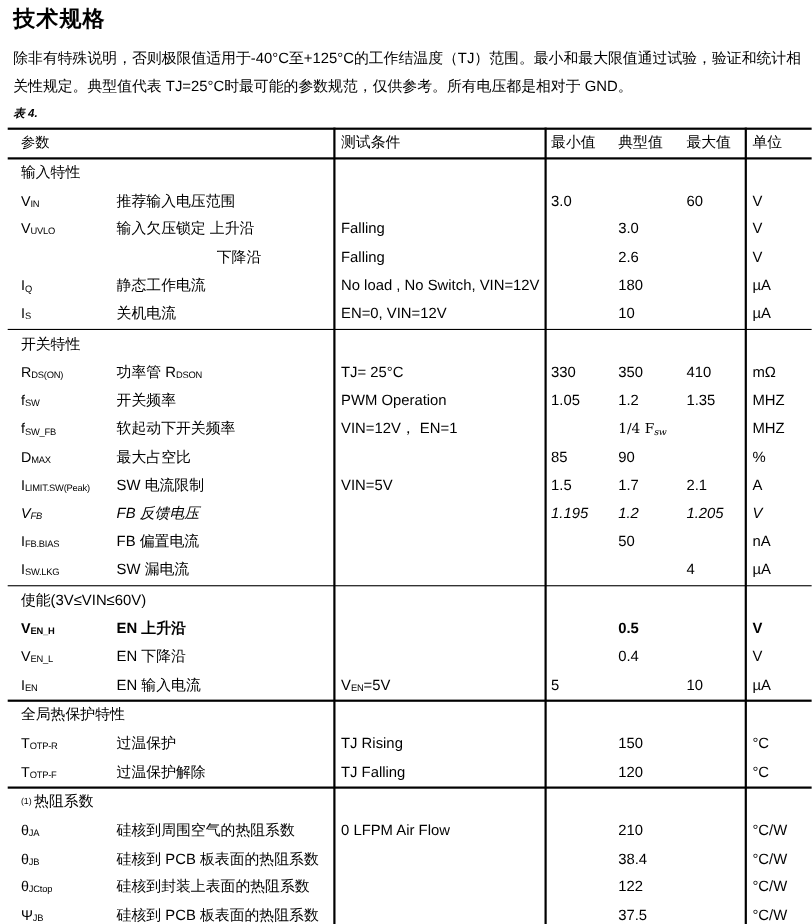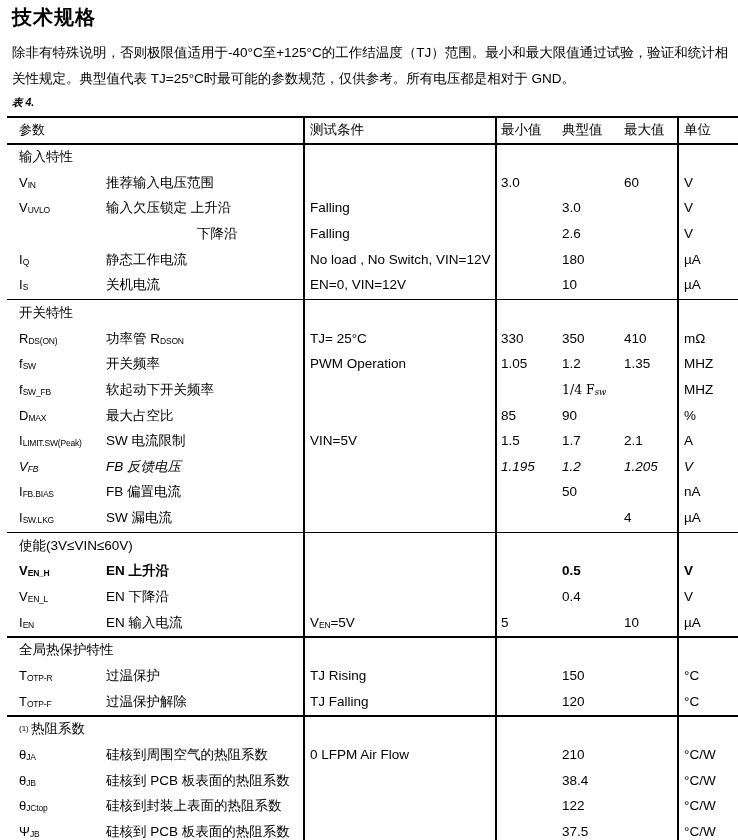--- a/index.html
+++ b/index.html
@@ -114,20 +114,21 @@
       <span class="c desc"><span>开关频率</span></span>
       <span class="c cond"><span>PWM Operation</span></span>
       <span class="c mn">1.05</span>
       <span class="c ty">1.2</span>
       <span class="c mx">1.35</span>
       <span class="c un">MHZ</span>
     </div>
     <div class="row" style="top: 260.85px;">
       <span class="c sym"><span>f</span><sub>SW_FB</sub></span>
       <span class="c desc"><span>软起动下开关频率</span></span>
+      <span class="c cond"><span>VIN=12V， EN=1</span></span>
       <span class="c mn"></span>
       <span class="c ty math"><i style="font-style: normal;">1/4 F</i><sub style="font-style: italic;">sw</sub></span>
       <span class="c mx"></span>
       <span class="c un">MHZ</span>
     </div>
     <div class="row" style="top: 286.5px;">
       <span class="c sym"><span>D</span><sub>MAX</sub></span>
       <span class="c desc"><span>最大占空比</span></span>
       <span class="c cond"><span></span></span>
       <span class="c mn">85</span>

